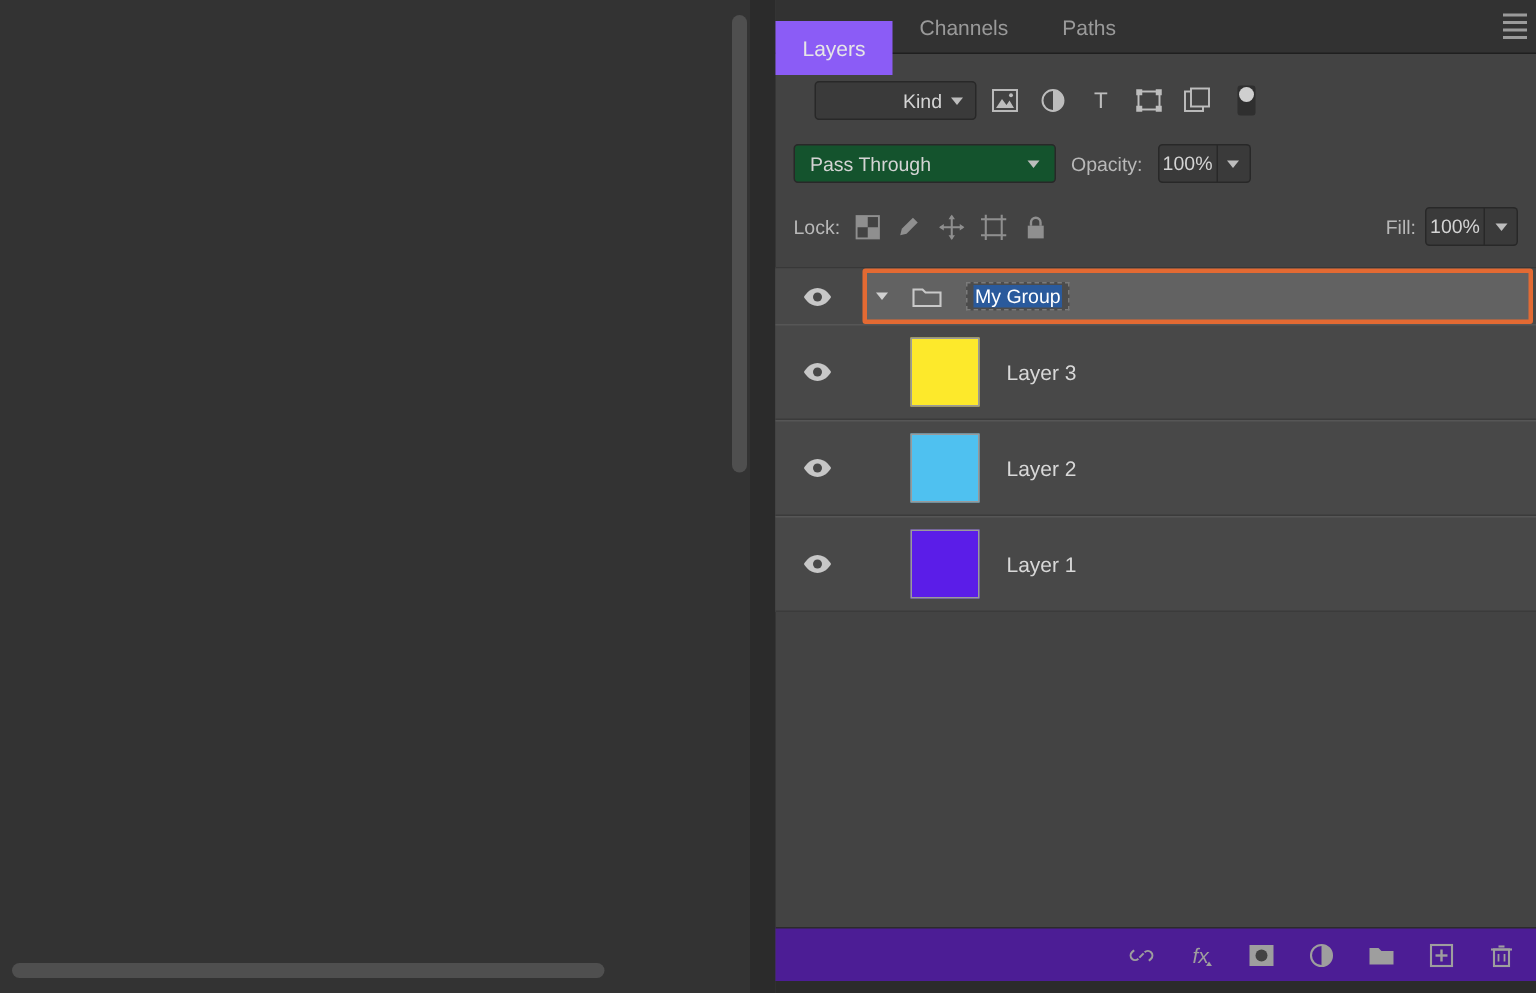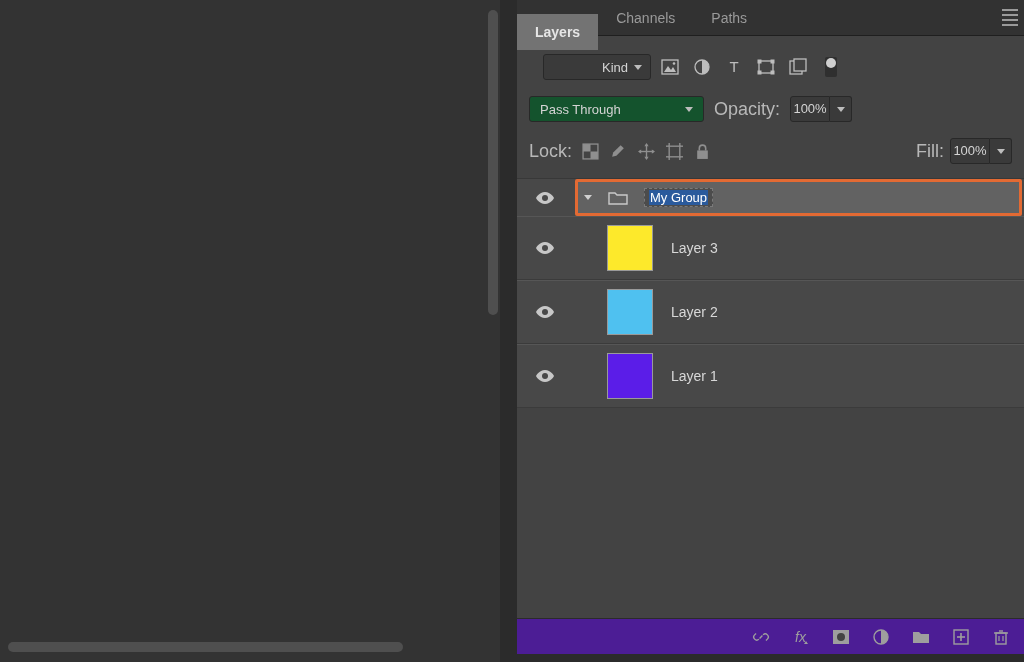--- a/index.html
+++ b/index.html
@@ -7,40 +7,40 @@
     .canvas { width: 500px; height: 662px; background: #333333; position: relative; }
     .vscroll { position: absolute; right: 2px; top: 10px; width: 10px; height: 305px; background: #4f4f4f; border-radius: 5px; }
     .hscroll { position: absolute; left: 8px; bottom: 10px; width: 395px; height: 10px; background: #4f4f4f; border-radius: 5px; }
 
     .gutter { width: 17px; background: #2b2b2b; }
 
     .panel { flex: 1; background: #434343; display: flex; flex-direction: column; }
 
     .tabs { display: flex; align-items: center; height: 36px; background: #323232; border-bottom: 1px solid #1f1f1f; }
     .tab { padding: 0 18px; height: 36px; line-height: 36px; color: #9a9a9a; font-size: 14px; cursor: pointer; }
-    .tab.active { background: #737373; color: #e6e6e6; font-weight: 700; margin-top: 28px; }
+    .tab.active { background: #8b5cf6; color: #e6e6e6; font-weight: 400; margin-top: 28px; }
     .tabs .spacer { flex: 1; }
     .menu-icon { width: 22px; display: flex; flex-direction: column; gap: 3px; padding-right: 12px; }
     .menu-icon span { height: 2px; background: #9a9a9a; width: 16px; }
 
     .row { display: flex; align-items: center; padding: 8px 12px; gap: 10px; }
     .row.toprow { padding-top: 18px; }
 
     .kind-select { width: 108px; height: 26px; background: #3a3a3a; border: 1px solid #282828; border-radius: 3px; display: flex; align-items: center; padding: 0 8px; gap: 6px; color: #d4d4d4; font-size: 13px; margin-left: 14px; }
     .kind-select .label { flex: 1; }
     .caret { width: 0; height: 0; border-left: 4px solid transparent; border-right: 4px solid transparent; border-top: 5px solid #bdbdbd; }
 
     .filter-icons { display: flex; gap: 14px; align-items: center; }
     .ico { width: 18px; height: 18px; fill: #bdbdbd; stroke: #bdbdbd; }
     .toggle { width: 12px; height: 20px; background: #2f2f2f; border-radius: 2px; position: relative; margin-left: 4px; }
     .toggle::before { content: ""; position: absolute; top: 1px; left: 1px; width: 10px; height: 10px; border-radius: 50%; background: #cfcfcf; }
 
     .blend-select { width: 175px; height: 26px; background: #14532d; border: 1px solid #282828; border-radius: 3px; display: flex; align-items: center; padding: 0 10px; color: #d4d4d4; }
     .blend-select .label { flex: 1; }
-    .lbl { color: #b8b8b8; font-size: 18px; }
+    .lbl { color: #b8b8b8; font-size: 13px; }
     .pct { width: 40px; height: 26px; background: #3a3a3a; border: 1px solid #282828; border-radius: 3px 0 0 3px; text-align: center; line-height: 24px; color: #d4d4d4; }
     .pct-caret { width: 22px; height: 26px; background: #3a3a3a; border: 1px solid #282828; border-left: none; border-radius: 0 3px 3px 0; display: flex; align-items: center; justify-content: center; }
 
     .lockrow { padding: 8px 12px 14px; gap: 10px; }
     .lock-icons { display: flex; gap: 11px; align-items: center; }
     .lock-icons svg { width: 17px; height: 17px; fill: #8f8f8f; stroke: #8f8f8f; }
     .fillgrp { margin-left: auto; display: flex; align-items: center; gap: 6px; }
 
     .layers { background: #484848; border-top: 1px solid #383838; }
 

